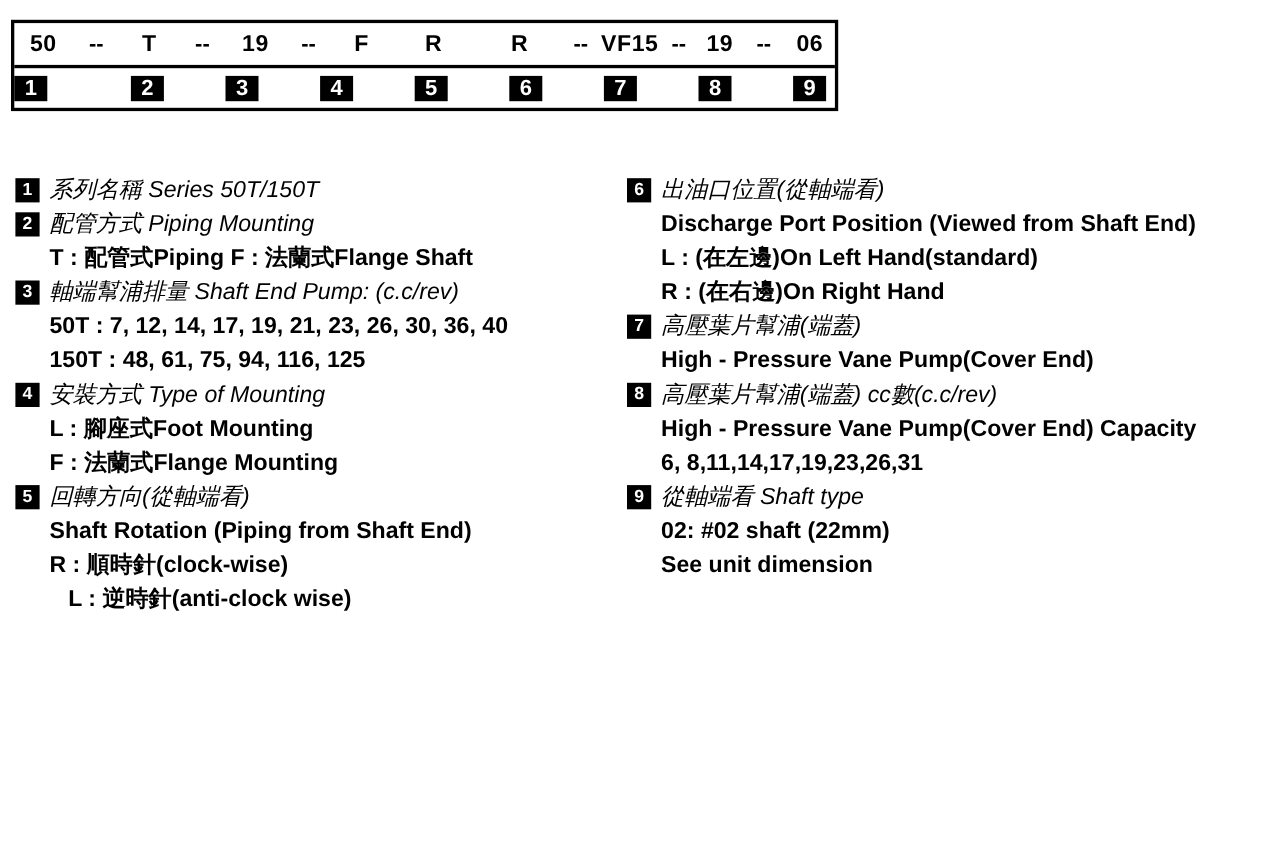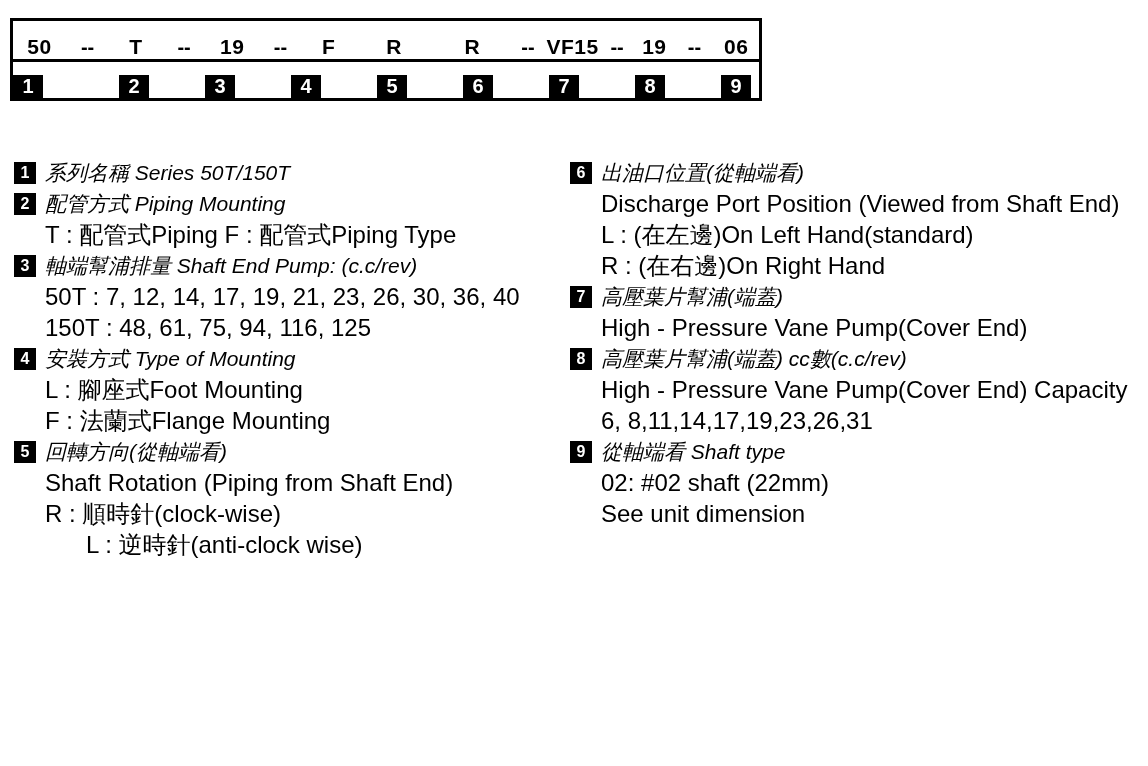--- a/index.html
+++ b/index.html
@@ -20,21 +20,21 @@
   .code-table {
     position: absolute;
     left: 10px;
     top: 18px;
     width: 752px;
     border: 3px solid #000;
     box-sizing: border-box;
   }
   .code-row {
     display: flex;
-    align-items: flex-end;
+    align-items: center;
     height: 38px;
   }
   .code-row.top {
     border-bottom: 3px solid #000;
   }
   .code-cell {
     display: flex;
     align-items: center;
     justify-content: center;
     font-size: 21px;
@@ -102,28 +102,29 @@
     justify-content: center;
     margin-right: 9px;
     margin-top: 2px;
   }
   .head-text {
     font-size: 21px;
     line-height: 26px;
     font-style: italic;
   }
   .sub {
-    font-size: 24px;
+    font-size: 21px;
     line-height: 26px;
     margin-left: 31px;
     margin-bottom: 5px;
     white-space: nowrap;
+    font-weight: bold;
   }
   .sub.indent2 {
-    margin-left: 72px;
+    margin-left: 48px;
   }
 </style>
 </head>
 <body>
 
 <div class="code-table">
 
   <div class="code-row top">
     <div class="code-cell" style="width:58px">50</div>
     <div class="dash-cell" style="width:48px">--</div>
@@ -172,21 +173,21 @@
         <div class="badge">1</div>
         <div class="head-text">系列名稱 Series  50T/150T</div>
       </div>
     </div>
 
     <div class="entry">
       <div class="entry-head">
         <div class="badge">2</div>
         <div class="head-text">配管方式 Piping Mounting</div>
       </div>
-      <div class="sub">T : 配管式Piping  F : 配管式Piping Type</div>
+      <div class="sub">T : 配管式Piping  F : 法蘭式Flange Shaft</div>
     </div>
 
     <div class="entry">
       <div class="entry-head">
         <div class="badge">3</div>
         <div class="head-text">軸端幫浦排量 Shaft End Pump: (c.c/rev)</div>
       </div>
       <div class="sub">50T : 7, 12, 14, 17, 19, 21, 23, 26, 30, 36, 40</div>
       <div class="sub">150T : 48, 61, 75, 94, 116, 125</div>
     </div>

